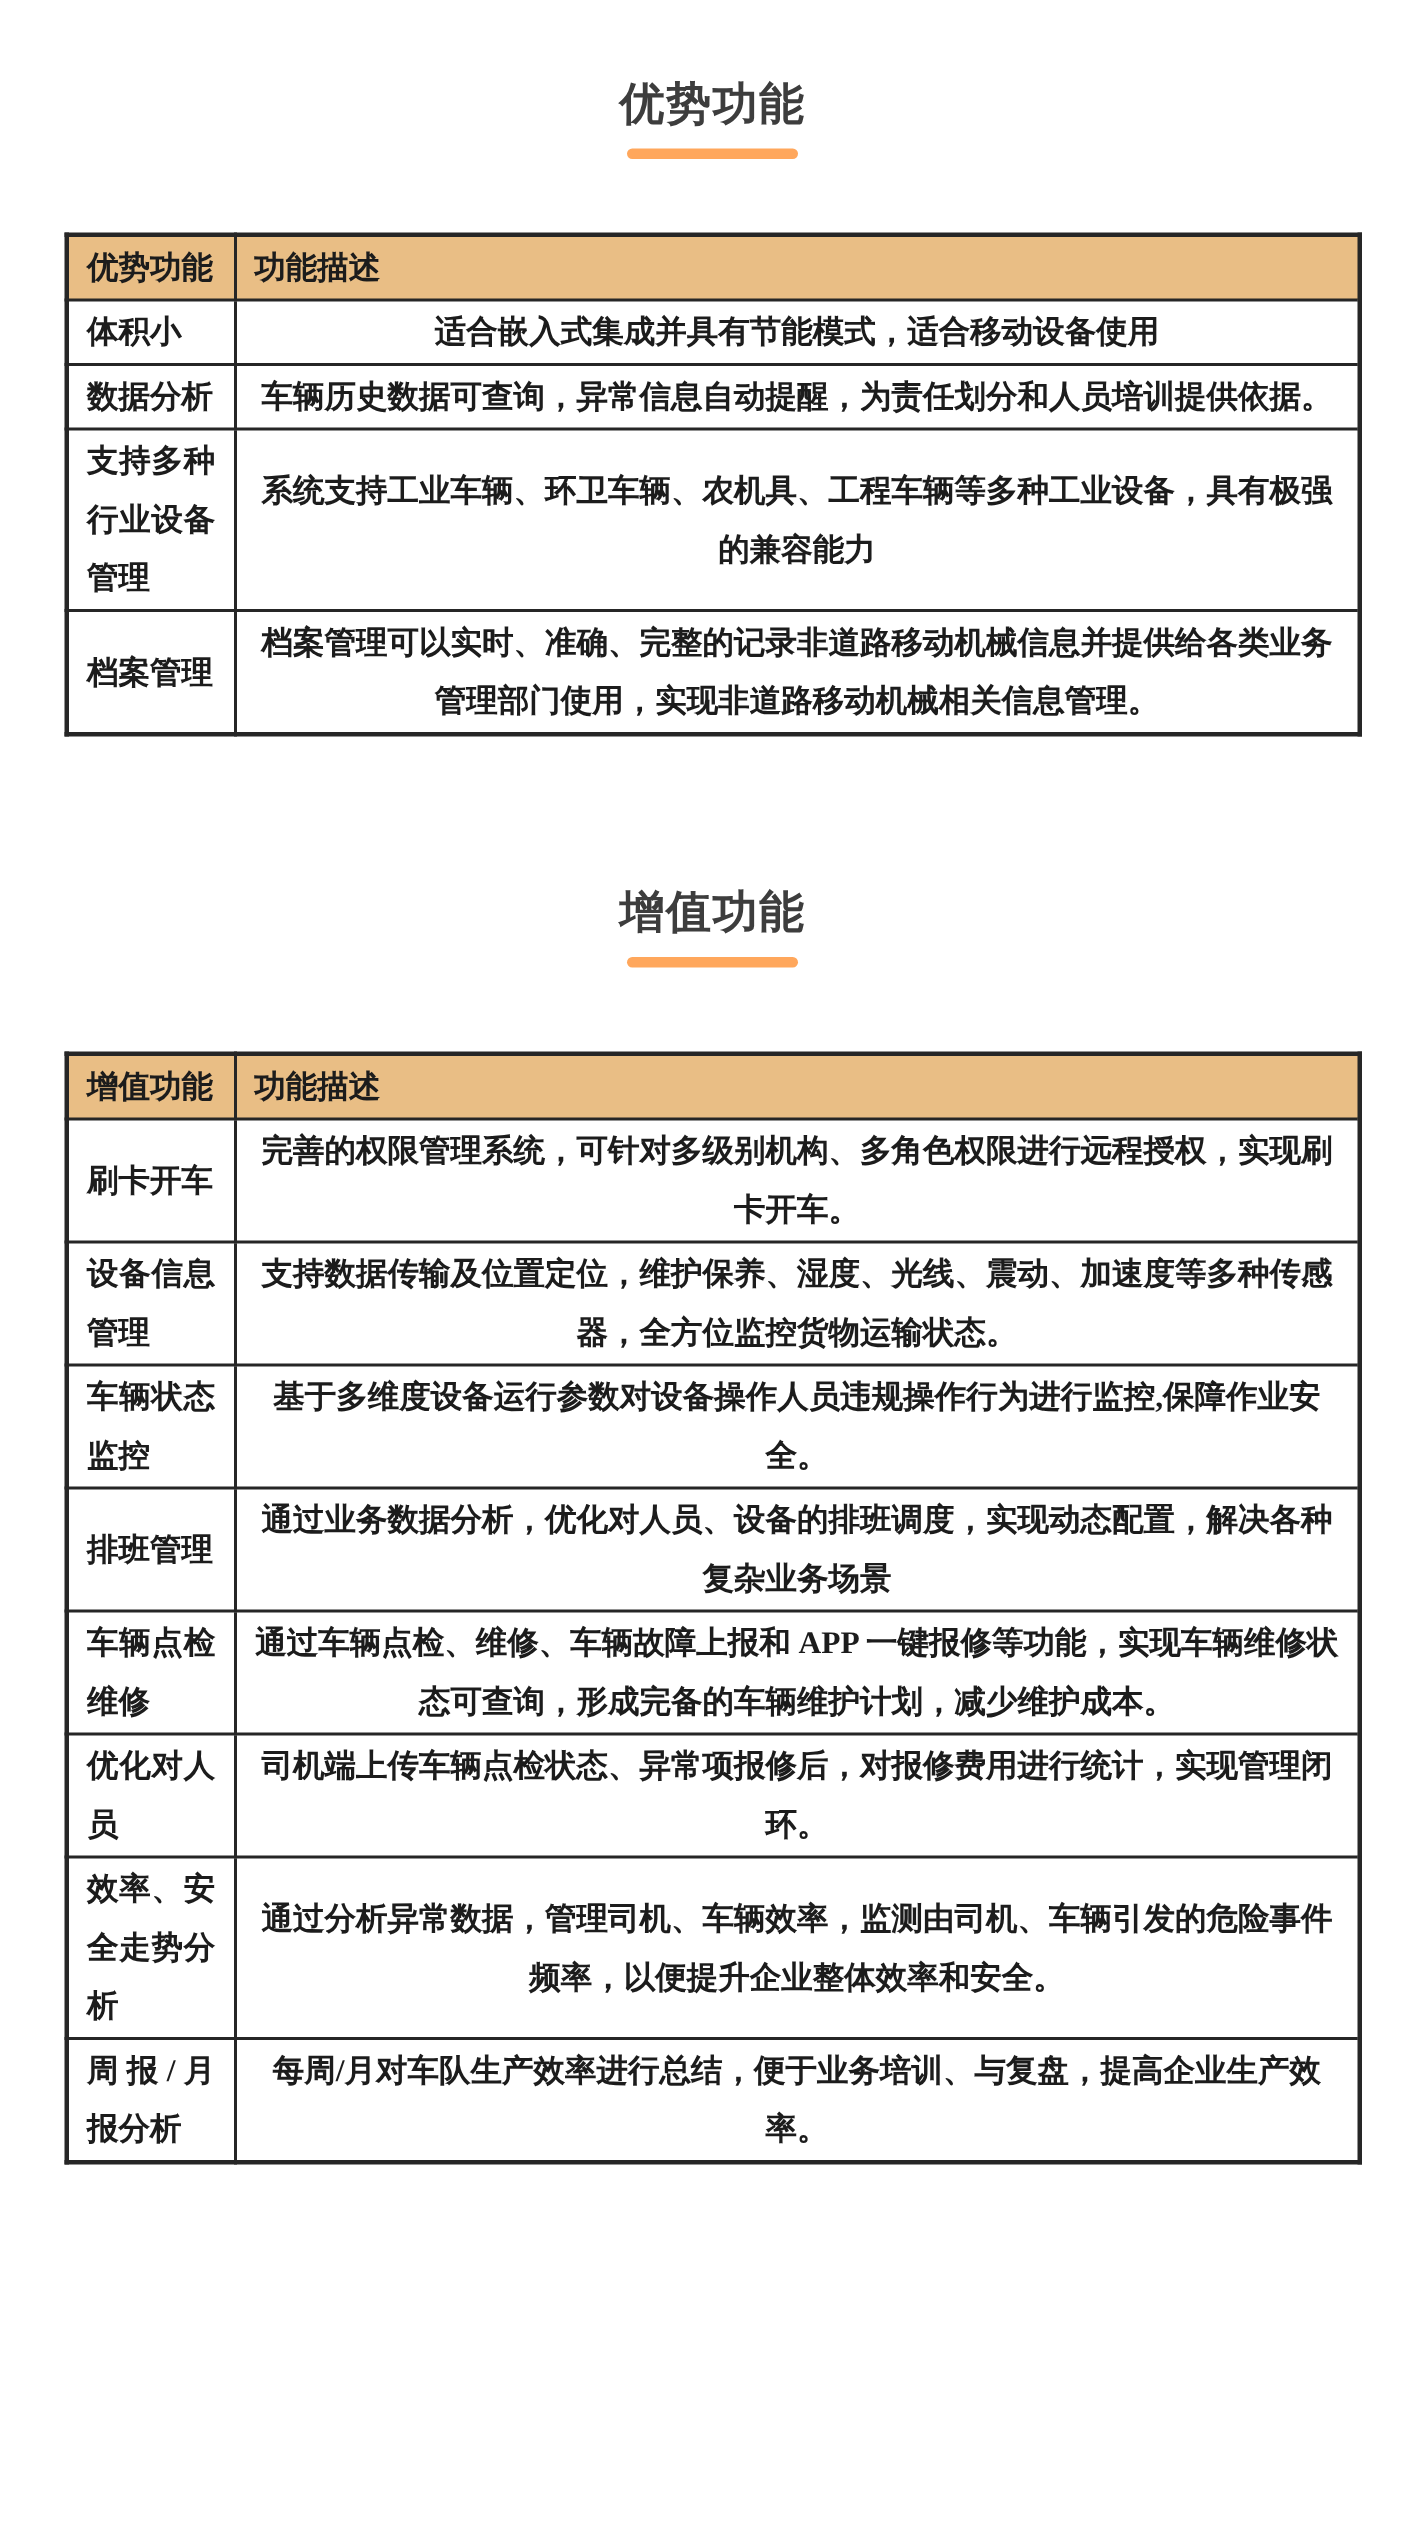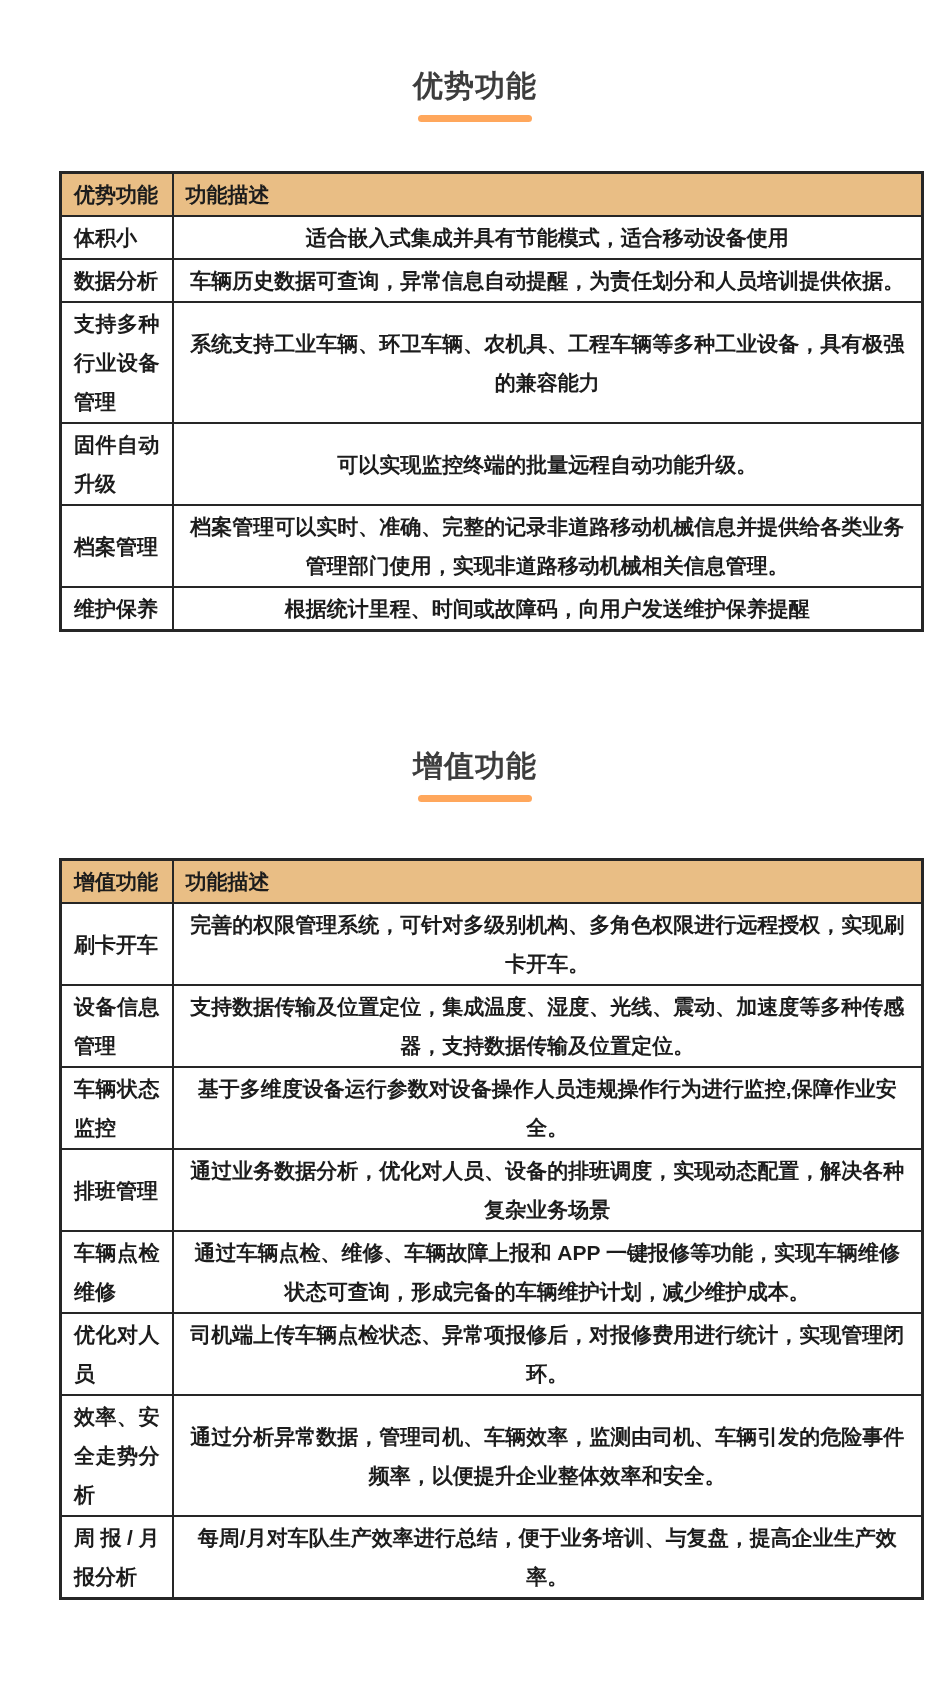--- a/index.html
+++ b/index.html
@@ -10,21 +10,21 @@
     --title:#3d3d3d;
   }
   html,body{margin:0;padding:0;background:#ffffff;}
   body{
     width:950px;
     min-height:1682px;
     font-family:"Liberation Sans","DejaVu Sans",sans-serif;
     color:var(--text);
     box-sizing:border-box;
   }
-  .section{margin:16px;}
+  .section{margin:0;font-family:Liberation Serif, serif;}
   .section-title{
     margin:0;
     padding-top:52px;
     text-align:center;
     font-size:30px;
     line-height:36px;
     font-weight:bold;
     letter-spacing:1px;
     color:var(--title);
   }
@@ -88,30 +88,22 @@
   </tr>
         <tr>
     <td class="cell-feature">数据分析</td>
     <td class="cell-description">车辆历史数据可查询，异常信息自动提醒，为责任划分和人员培训提供依据。</td>
   </tr>
         <tr>
     <td class="cell-feature">支持多种行业设备管理</td>
     <td class="cell-description">系统支持工业车辆、环卫车辆、农机具、工程车辆等多种工业设备，具有极强的兼容能力</td>
   </tr>
         <tr>
-    <td class="cell-feature">固件自动升级</td>
-    <td class="cell-description">可以实现监控终端的批量远程自动功能升级。</td>
-  </tr>
-        <tr>
     <td class="cell-feature">档案管理</td>
     <td class="cell-description">档案管理可以实时、准确、完整的记录非道路移动机械信息并提供给各类业务管理部门使用，实现非道路移动机械相关信息管理。</td>
-  </tr>
-        <tr>
-    <td class="cell-feature">维护保养</td>
-    <td class="cell-description">根据统计里程、时间或故障码，向用户发送维护保养提醒</td>
   </tr>
       </tbody>
   </table>
 </div>
 
 <div class="section section-2">
   <h1 class="section-title">增值功能</h1>
   <div class="title-underline"></div>
 
   <table class="feature-table">
@@ -125,21 +117,21 @@
         <th>功能描述</th>
       </tr>
     </thead>
     <tbody>
         <tr>
     <td class="cell-feature">刷卡开车</td>
     <td class="cell-description">完善的权限管理系统，可针对多级别机构、多角色权限进行远程授权，实现刷卡开车。</td>
   </tr>
         <tr>
     <td class="cell-feature">设备信息管理</td>
-    <td class="cell-description">支持数据传输及位置定位，集成温度、湿度、光线、震动、加速度等多种传感器，支持数据传输及位置定位。</td>
+    <td class="cell-description">支持数据传输及位置定位，维护保养、湿度、光线、震动、加速度等多种传感器，全方位监控货物运输状态。</td>
   </tr>
         <tr>
     <td class="cell-feature">车辆状态监控</td>
     <td class="cell-description">基于多维度设备运行参数对设备操作人员违规操作行为进行监控,保障作业安全。</td>
   </tr>
         <tr>
     <td class="cell-feature">排班管理</td>
     <td class="cell-description">通过业务数据分析，优化对人员、设备的排班调度，实现动态配置，解决各种复杂业务场景</td>
   </tr>
         <tr>

